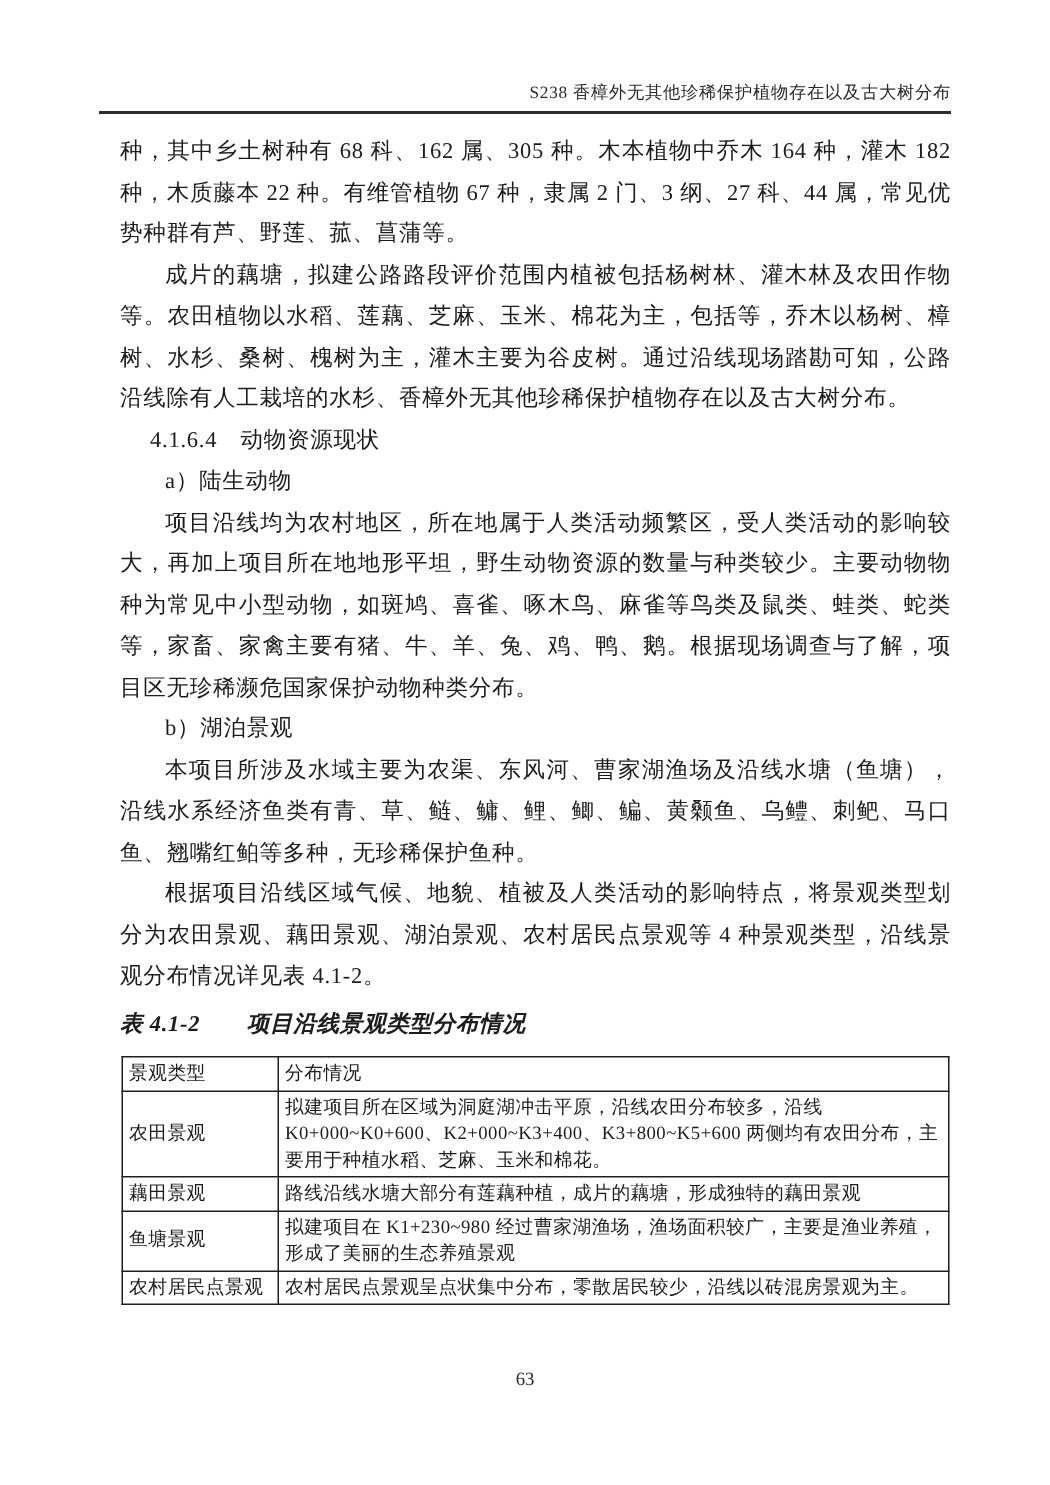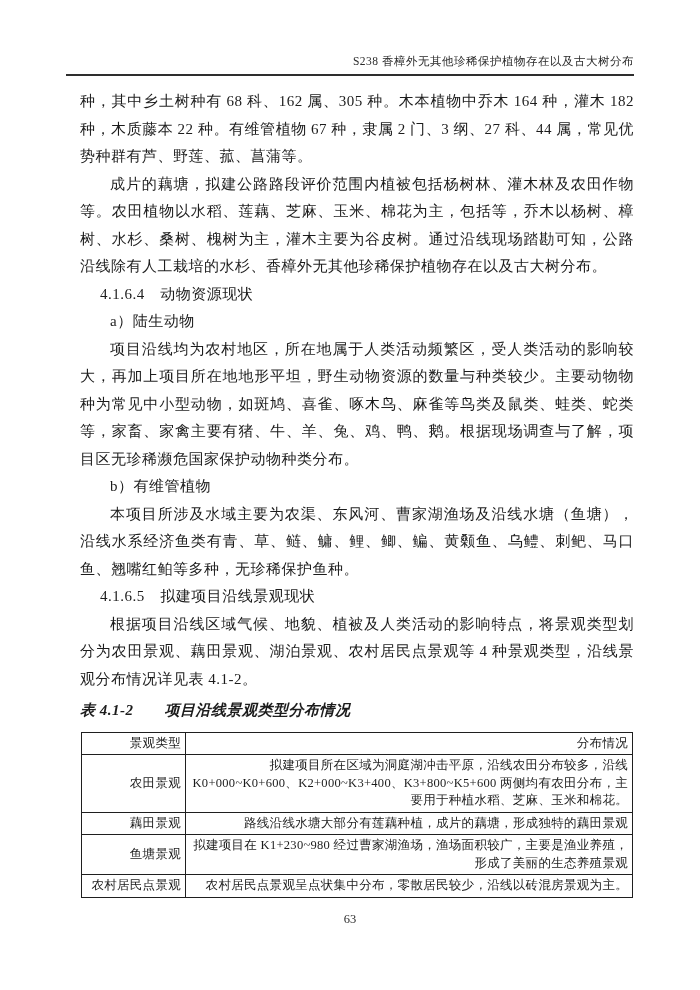--- a/index.html
+++ b/index.html
@@ -52,21 +52,21 @@
     width: 552px;
     margin: 0 auto;
     border-collapse: collapse;
     table-layout: fixed;
   }
   table.landscape th, table.landscape td {
     border: 1px solid #1f1f1f;
     font-size: 12.5px;
     line-height: 17.5px;
     font-weight: normal;
-    text-align: right;
+    text-align: left;
     vertical-align: middle;
     padding: 2px 4px;
     letter-spacing: 0.3px;
   }
   col.c-type { width: 104px; }
   .pagenum {
     position: absolute;
     top: 912px;
     left: 0;
     width: 100%;
@@ -83,23 +83,22 @@
   <div class="header">
     <span>S238 香樟外无其他珍稀保护植物存在以及古大树分布</span>
   </div>
 
   <div class="content">
     <p class="noindent">种，其中乡土树种有 68 科、162 属、305 种。木本植物中乔木 164 种，灌木 182 种，木质藤本 22 种。有维管植物 67 种，隶属 2 门、3 纲、27 科、44 属，常见优势种群有芦、野莲、菰、菖蒲等。</p>
     <p class="indent">成片的藕塘，拟建公路路段评价范围内植被包括杨树林、灌木林及农田作物等。农田植物以水稻、莲藕、芝麻、玉米、棉花为主，包括等，乔木以杨树、樟树、水杉、桑树、槐树为主，灌木主要为谷皮树。通过沿线现场踏勘可知，公路沿线除有人工栽培的水杉、香樟外无其他珍稀保护植物存在以及古大树分布。</p>
     <p class="heading">4.1.6.4　动物资源现状</p>
     <p class="indent">a）陆生动物</p>
     <p class="indent">项目沿线均为农村地区，所在地属于人类活动频繁区，受人类活动的影响较大，再加上项目所在地地形平坦，野生动物资源的数量与种类较少。主要动物物种为常见中小型动物，如斑鸠、喜雀、啄木鸟、麻雀等鸟类及鼠类、蛙类、蛇类等，家畜、家禽主要有猪、牛、羊、兔、鸡、鸭、鹅。根据现场调查与了解，项目区无珍稀濒危国家保护动物种类分布。</p>
-    <p class="indent">b）有维管植物</p>
+    <p class="indent">b）湖泊景观</p>
     <p class="indent">本项目所涉及水域主要为农渠、东风河、曹家湖渔场及沿线水塘（鱼塘），沿线水系经济鱼类有青、草、鲢、鳙、鲤、鲫、鳊、黄颡鱼、乌鳢、刺鲃、马口鱼、翘嘴红鲌等多种，无珍稀保护鱼种。</p>
-    <p class="heading">4.1.6.5　拟建项目沿线景观现状</p>
     <p class="indent">根据项目沿线区域气候、地貌、植被及人类活动的影响特点，将景观类型划分为农田景观、藕田景观、湖泊景观、农村居民点景观等 4 种景观类型，沿线景观分布情况详见表 4.1-2。</p>
     <p class="caption">表 4.1-2　　项目沿线景观类型分布情况</p>
 
     <table class="landscape">
       <colgroup>
           <col class="c-type">
           <col>
         </colgroup>
       <thead>
         <tr>

